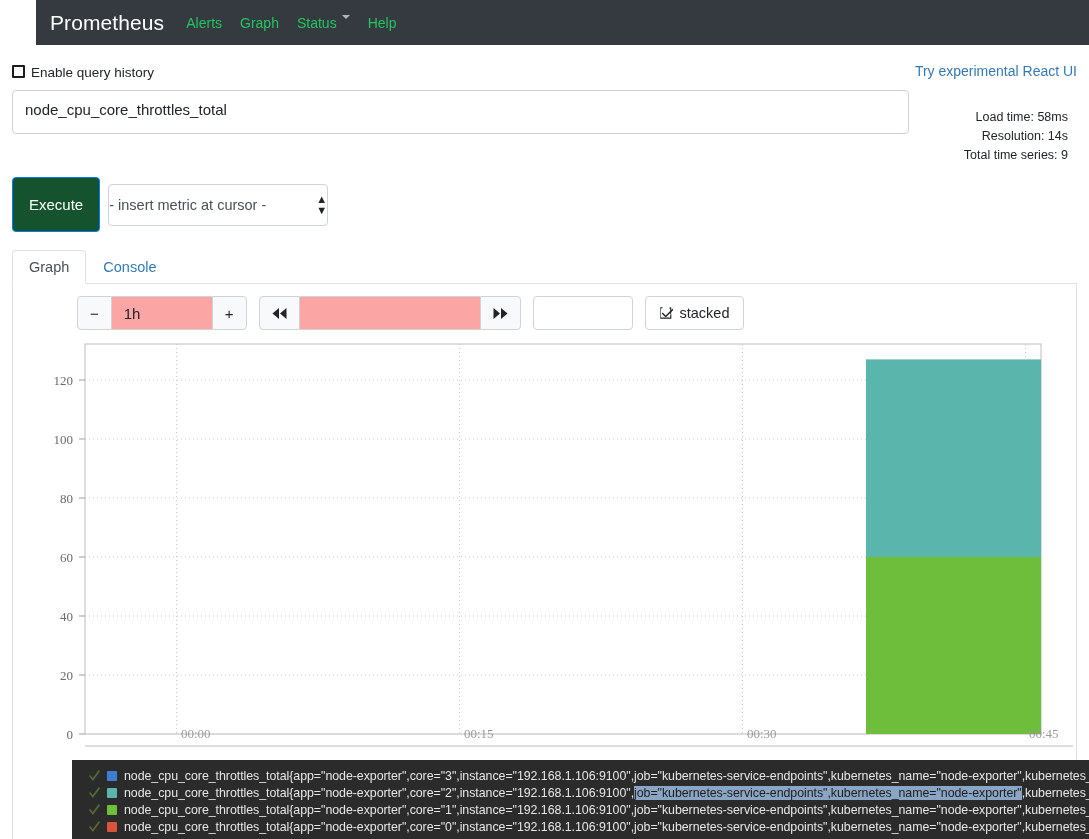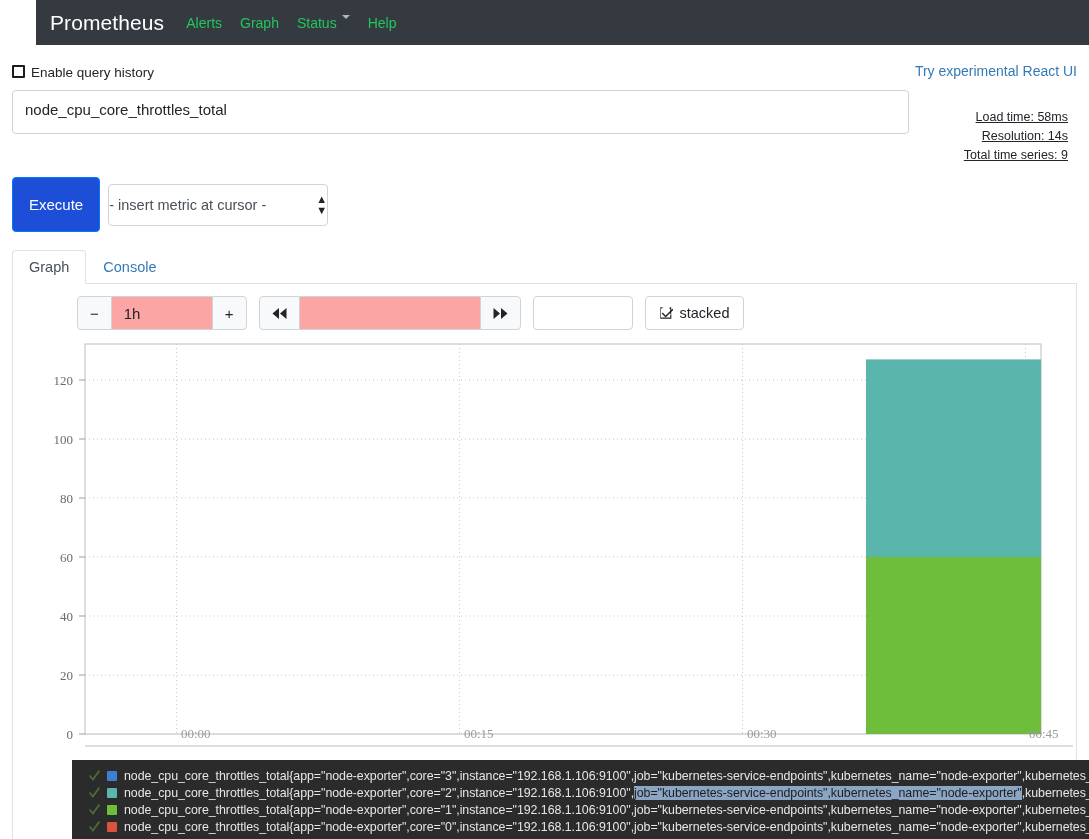--- a/index.html
+++ b/index.html
@@ -66,21 +66,21 @@
     cursor: pointer;
   }
   .react-link {
     color: #337ab7;
     font-size: 14px;
     text-decoration: none;
     cursor: pointer;
     margin-top: -2px;
   }
 
-  .query-row { display: flex; gap: 0; text-decoration: underline; }
+  .query-row { display: flex; gap: 0; }
   .query-col { width: 897px; }
   textarea.query {
     width: 897px;
     height: 44px;
     border: 1px solid #ced4da;
     border-radius: 4px;
     padding: 10px 12px;
     font-family: "Liberation Sans", sans-serif;
     font-size: 15px;
     color: #212529;
@@ -94,21 +94,21 @@
     text-align: right;
     font-size: 12.5px;
     color: #212529;
     line-height: 1.53;
     padding-top: 28px;
     padding-right: 9px;
   }
 
   .exec-row { display: flex; align-items: center; gap: 8px; margin-top: 12px; }
   .btn-execute {
-    background: #1d4ed8;
+    background: #14532d;
     color: #fff;
     border: 1px solid #007bff;
     border-radius: 4px;
     padding: 18px 16px;
     font-size: 15px;
     cursor: pointer;
     font-family: "Liberation Sans", sans-serif;
   }
   .metric-select {
     border: 1px solid #ced4da;

